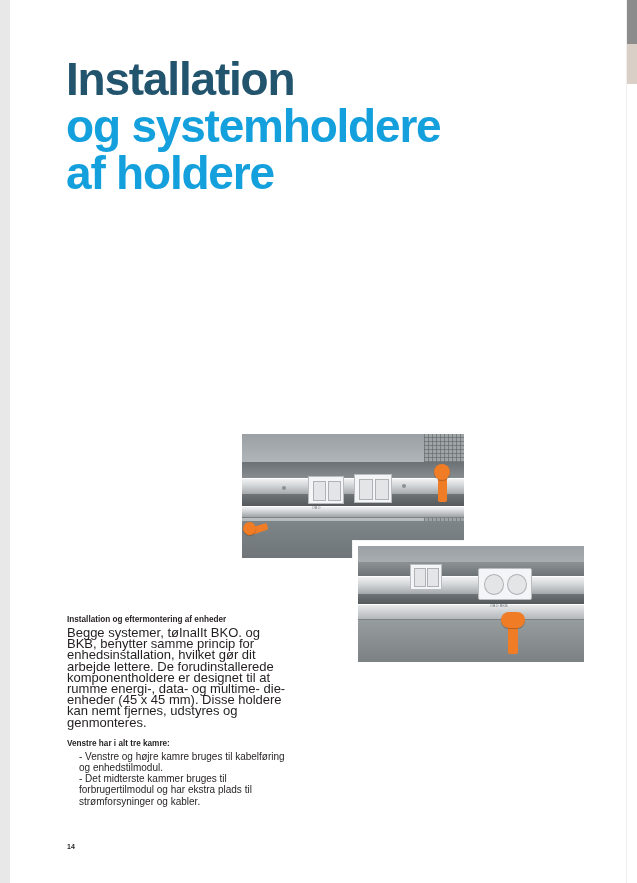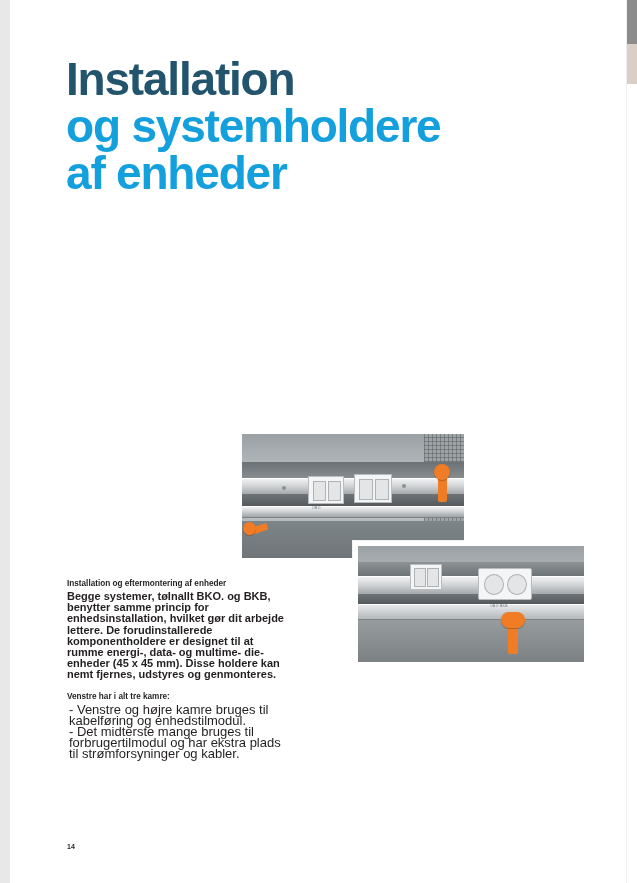--- a/index.html
+++ b/index.html
@@ -172,42 +172,41 @@
     font-size: 3.5px;
     color: #6d7377;
     letter-spacing: 0.3px;
     font-family: "Liberation Sans", sans-serif;
   }
 
   
   .body-col {
     position: absolute;
     left: 67px;
-    top: 578px;
+    top: 614px;
     width: 222px;
     color: #231f20;
   }
   .body-h {
     font-size: 8.2px;
     font-weight: bold;
     line-height: 11px;
     margin: 0 0 2px 0;
     color: #231f20;
   }
   .body-p {
-    font-size: 11px;
+    font-size: 13px;
     line-height: 11.2px;
     margin: 0 0 10px 0;
     color: #231f20;
-    font-weight: bold;
   }
   .body-list {
-    font-size: 13px;
+    font-size: 10px;
     line-height: 11.2px;
-    margin: 0 0 10px 2px;
+    margin: 0 0 10px 12px;
   }
 
   
   .folio {
     position: absolute;
     left: 67px;
     top: 843px;
     font-size: 7px;
     font-weight: bold;
     color: #231f20;
@@ -220,21 +219,21 @@
 
   <div class="left-edge"></div>
   <div class="right-edge-top"></div>
   <div class="right-edge-mid"></div>
   <div class="right-edge-bot"></div>
   <div class="right-rule"></div>
 
   <div class="title-block">
     <div class="title-line dark">Installation</div>
     <div class="title-line blue">og systemholdere</div>
-    <div class="title-line blue">af enheder</div>
+    <div class="title-line blue">af holdere</div>
   </div>
 
 
   <div class="photo-main">
     <div class="ph-bg"></div>
     <div class="ph-mesh"></div>
     <div class="ph-floor"></div>
 
     <div class="ph-rail" style="left:0; top:44px; width:222px; height:16px;"></div>
     <div class="ph-dark" style="left:0; top:60px; width:222px; height:12px;"></div>
@@ -283,20 +282,20 @@
     <div class="ph-orange knob" style="left:143px; top:66px; width:24px; height:16px; border-radius:8px;"></div>
   </div>
 
   <div class="body-col">
     <p class="body-h">Installation og eftermontering af enheder</p>
     <p class="body-p">Begge systemer, tøInalIt BKO. og BKB, benytter samme princip for enhedsinstallation, hvilket gør dit arbejde lettere. De forudinstallerede komponentholdere er designet til at rumme energi-, data- og multime- die-enheder (45 x 45 mm). Disse holdere kan nemt fjernes, udstyres og genmonteres.</p>
 
     <p class="body-h">Venstre har i alt tre kamre:</p>
     <div class="body-list">
       <div>- Venstre og højre kamre bruges til kabelføring og enhedstilmodul.</div>
-      <div>- Det midterste mange bruges til forbrugertilmodul og har ekstra plads til strømforsyninger og kabler.</div>
+      <div>- Det midterste kammer bruges til forbrugertilmodul og har ekstra plads til strømforsyninger og kabler.</div>
     </div>
 
   </div>
 
   <div class="folio">14</div>
 
 </div>
 
 </body></html>

